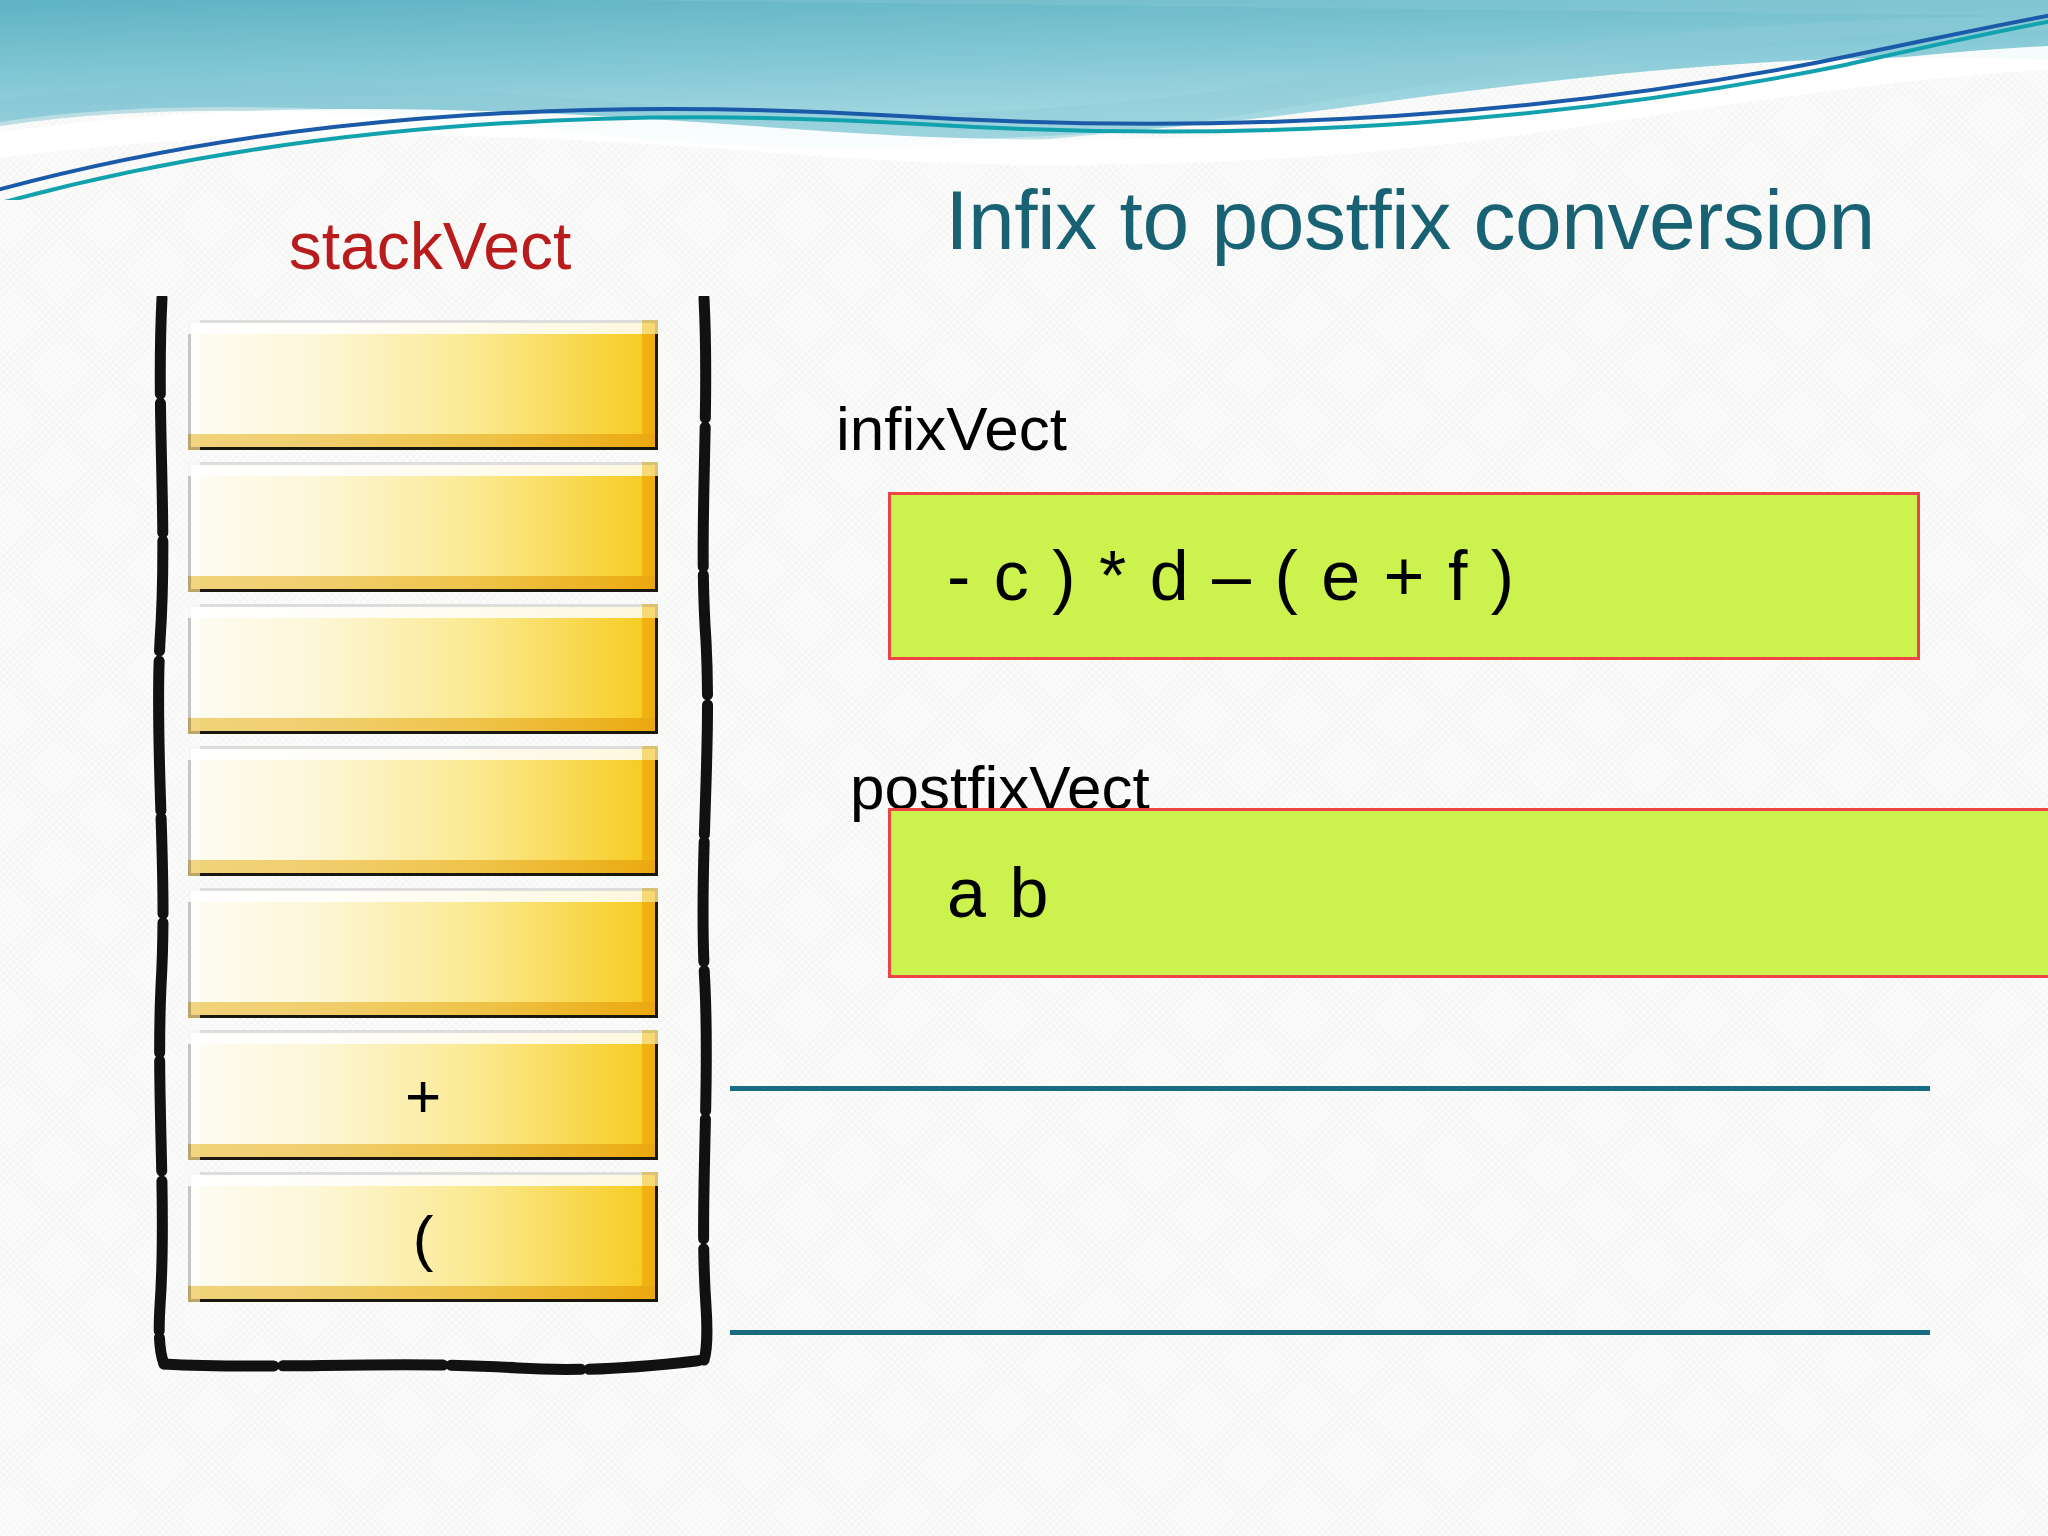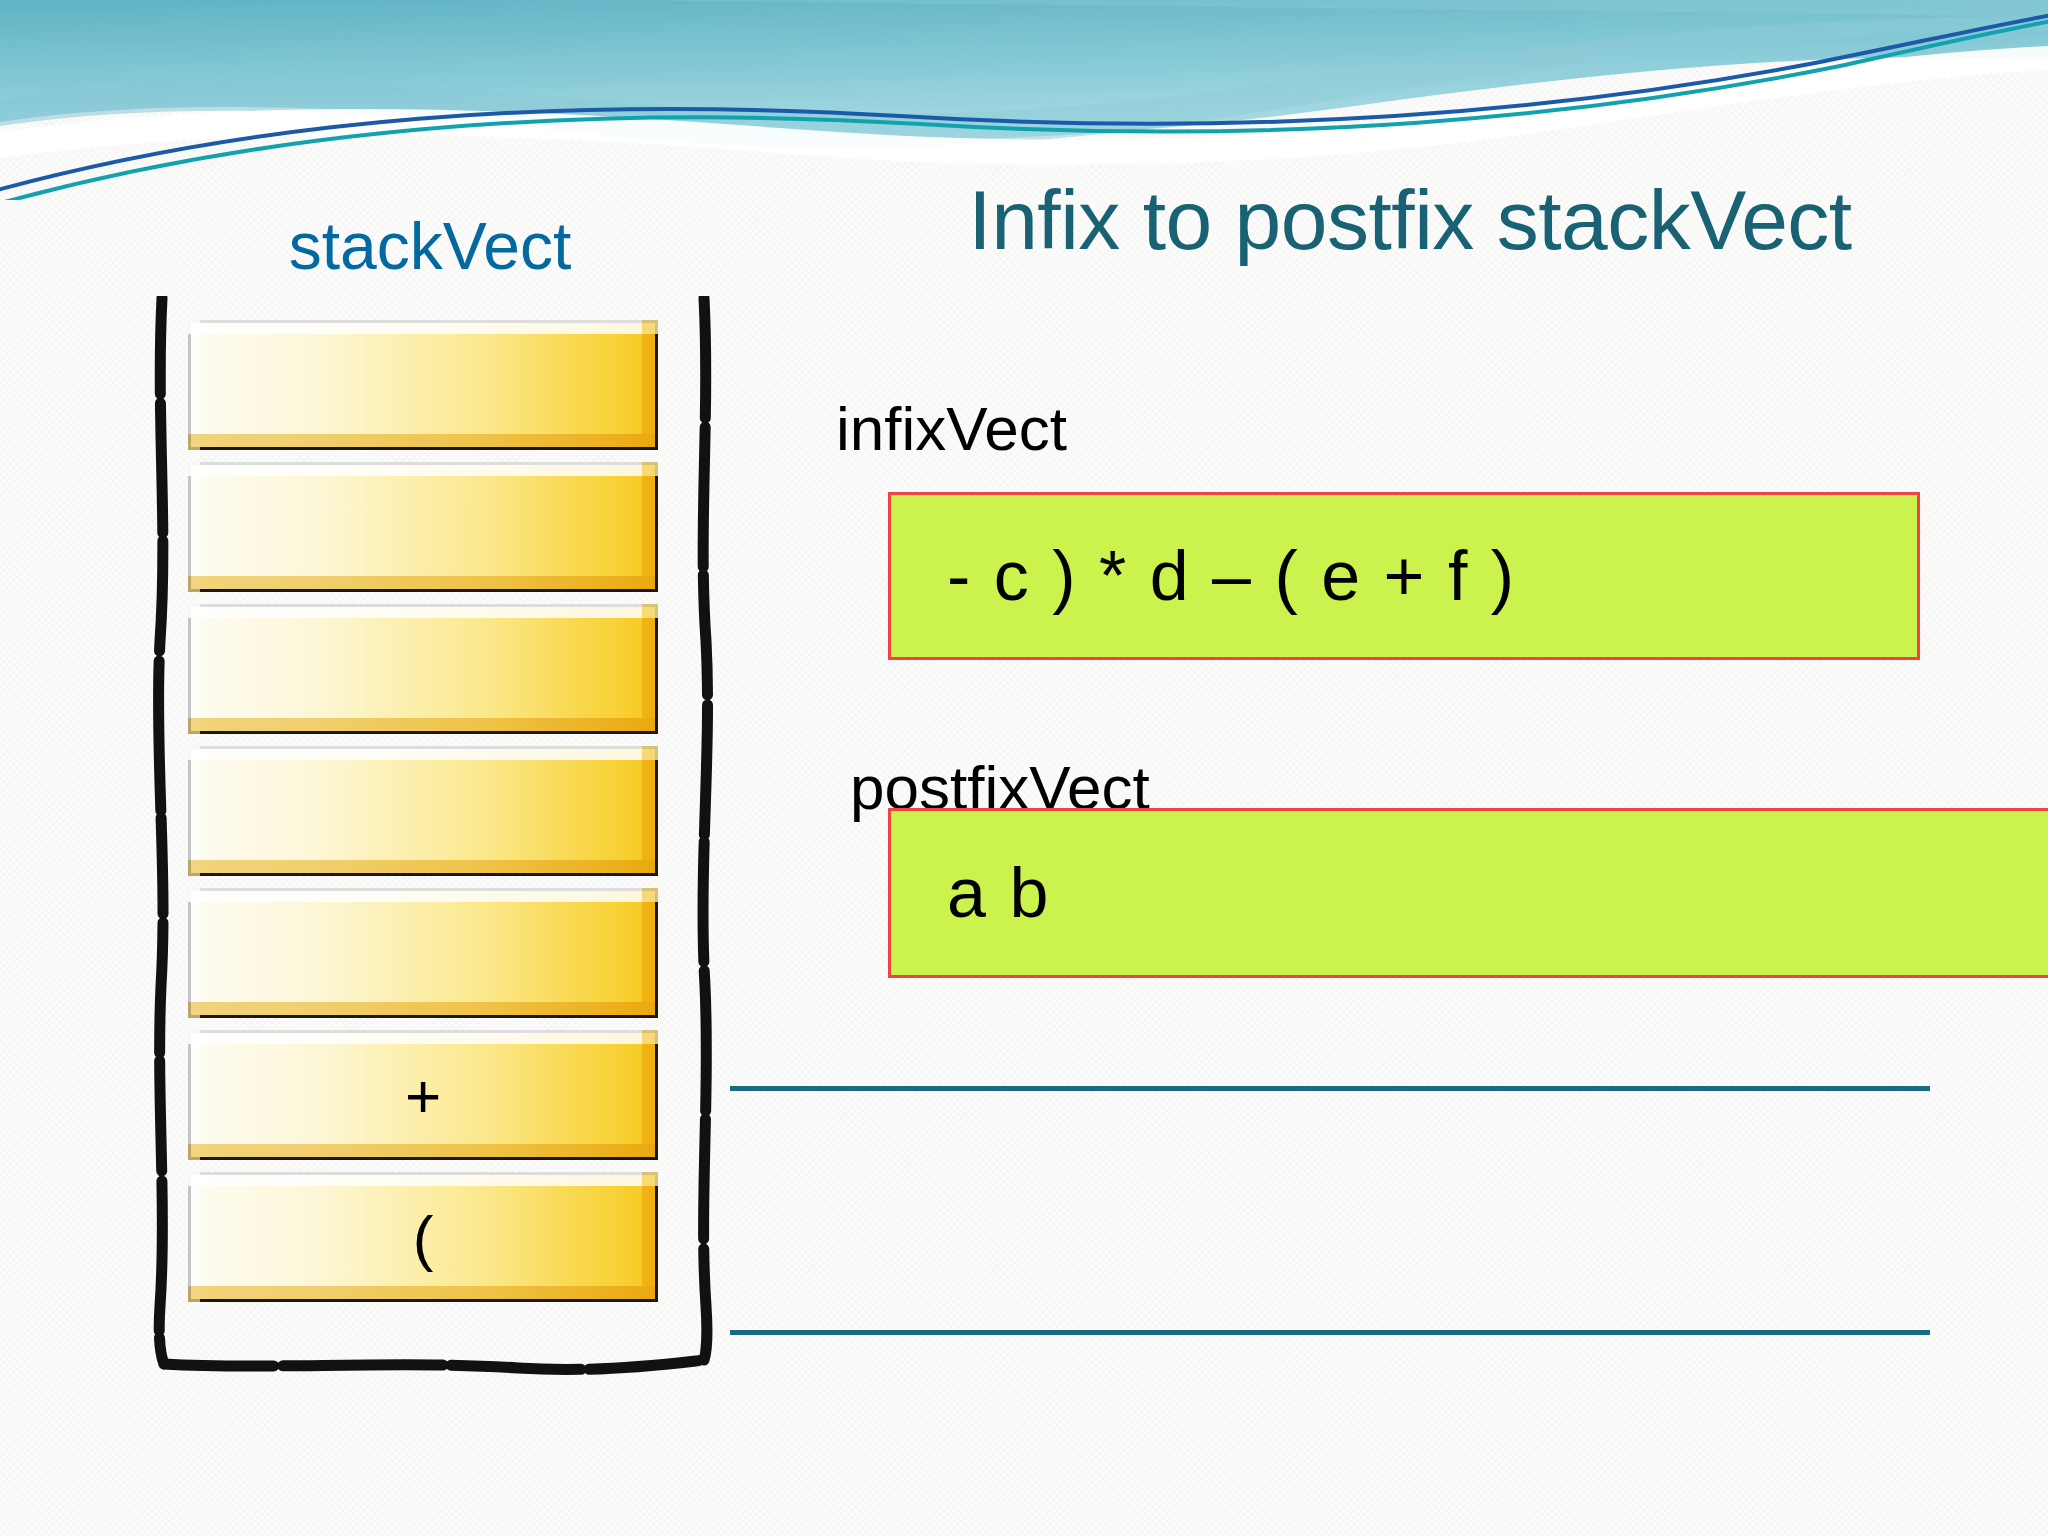--- a/index.html
+++ b/index.html
@@ -56,21 +56,21 @@
   }
 
   
   .stack-label {
     position: absolute;
     left: 150px;
     top: 208px;
     width: 560px;
     text-align: center;
     font-size: 66px;
-    color: #0369a1;
+    color: #b91c1c;
     font-family: "Liberation Sans", sans-serif;
   }
 
   
   .stack-wrap {
     position: absolute;
     left: 148px;
     top: 296px;
     width: 570px;
     height: 1082px;
@@ -193,21 +193,21 @@
 
     <path d="M0,132 C260,96 520,108 780,128 C1060,150 1300,140 1540,104
              C1760,72 1920,52 2048,46 L2048,70 C1930,76 1780,96 1570,128
              C1330,164 1070,176 790,154 C530,134 270,122 0,158 Z" fill="#ffffff" opacity="0.92"></path>
 
     <path d="M-10,192 C260,118 560,96 900,116 C1260,138 1560,112 1820,62 C1920,42 1990,26 2058,14" fill="none" stroke="#1b5aa8" stroke-width="4"></path>
 
     <path d="M-10,206 C270,128 580,104 920,124 C1280,146 1580,118 1840,66 C1930,46 2000,30 2058,20" fill="none" stroke="#12a2ae" stroke-width="4"></path>
   </svg>
 
-  <div class="slide-title">Infix to postfix stackVect</div>
+  <div class="slide-title">Infix to postfix conversion</div>
 
   <div class="stack-label">stackVect</div>
 
   <div class="stack-wrap">
 
     <svg class="stack-frame" viewBox="0 0 570 1082" preserveAspectRatio="none" xmlns="http://www.w3.org/2000/svg">
 
       <path d="M14,2 C8,120 20,230 12,345 C6,460 20,570 13,690 C8,800 19,910 12,1010
                C10,1040 12,1058 16,1068" fill="none" stroke="#111" stroke-width="11" stroke-linecap="round" stroke-dasharray="96 9 130 8 110 10 150 7"></path>
 

